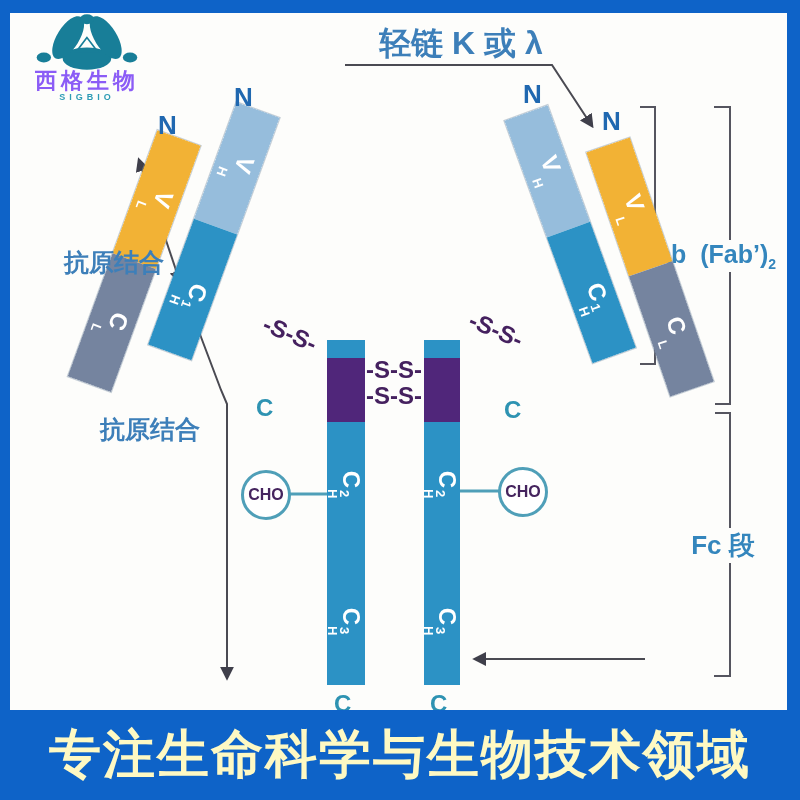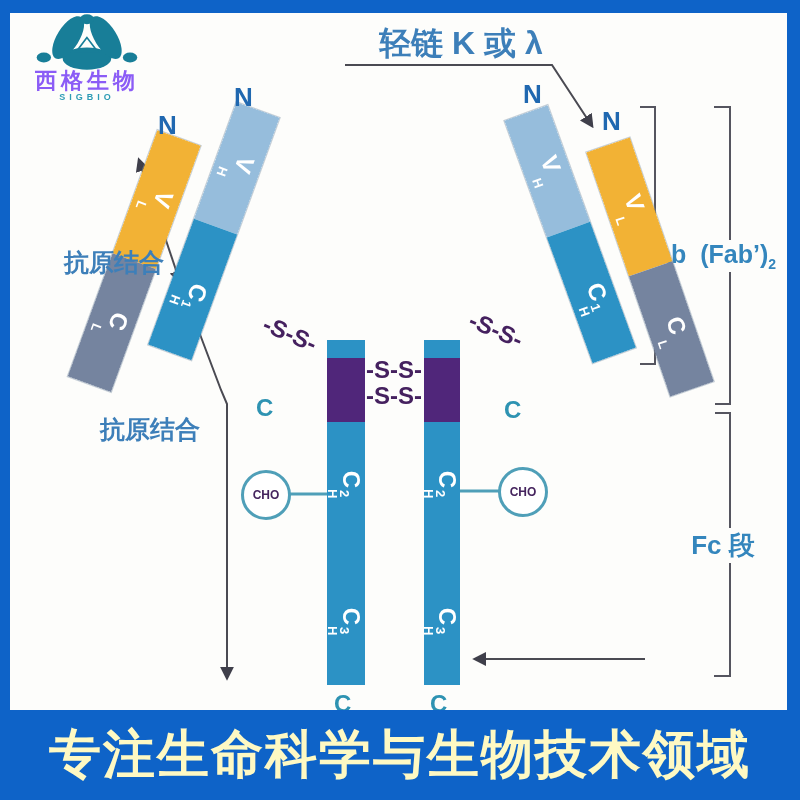--- a/index.html
+++ b/index.html
@@ -69,21 +69,21 @@
   .ss{position:absolute;font-size:24px;font-weight:bold;color:#45215f;z-index:15;
       text-align:center;white-space:nowrap;}
   #ss-mid-1{left:358px;top:356px;width:72px;}
   #ss-mid-2{left:358px;top:382px;width:72px;}
   #ss-left {left:254px;top:320px;width:72px;transform:rotate(23deg);}
   #ss-right{left:460px;top:316px;width:72px;transform:rotate(23deg);}
 
   
   .cho{position:absolute;width:44px;height:44px;border:3px solid #4f9fb8;border-radius:50%;
        background:#ffffff;z-index:15;display:flex;align-items:center;justify-content:center;
-       font-size:12px;font-weight:bold;color:#45245e;}
+       font-size:16px;font-weight:bold;color:#45245e;}
   #cho-left {left:241px;top:470px;}
   #cho-right{left:498px;top:467px;}
 </style>
 </head>
 <body>
 
 <div class="abs" id="frame-top"></div>
 <div class="abs" id="frame-left"></div>
 <div class="abs" id="frame-right"></div>
 <div class="abs" id="banner">

